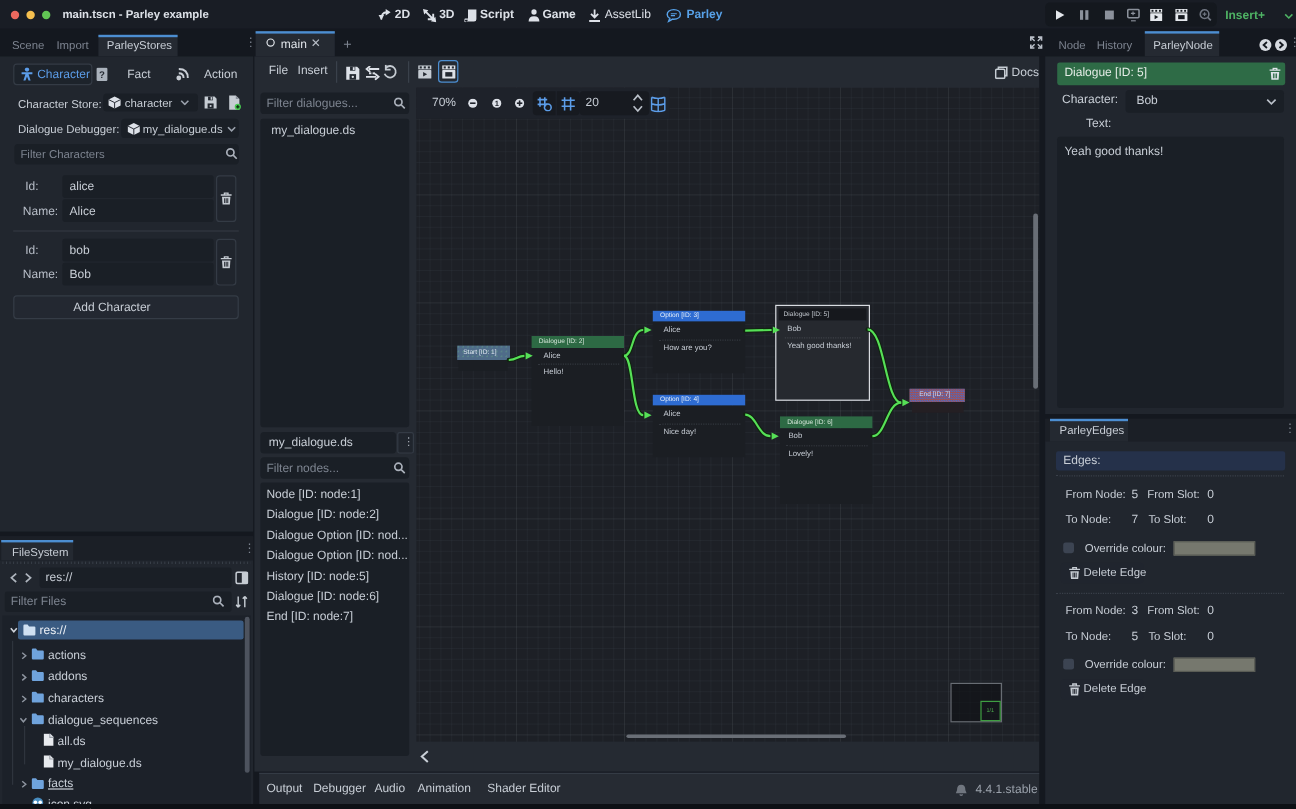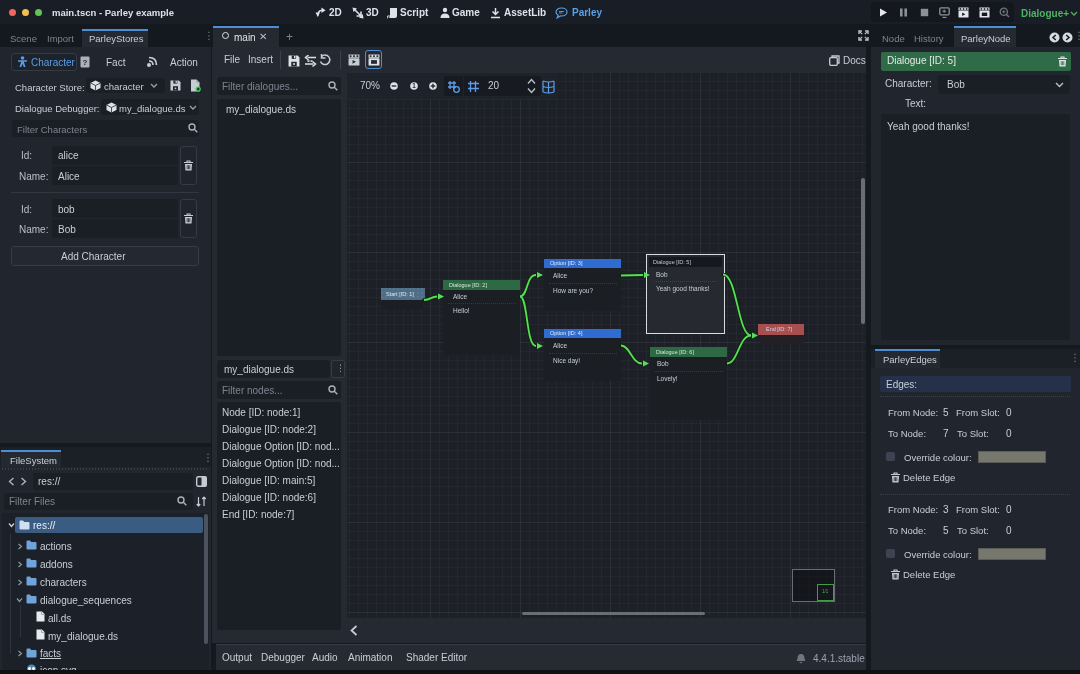--- a/index.html
+++ b/index.html
@@ -39,21 +39,21 @@
     </svg>
 <div class="txt" style="left:400px;top:8px;font-weight:bold;color:#dde1e8;">Script</div>
 <svg class="ic" style="left:439px;top:7px;" width="12" height="12" viewBox="0 0 12 12">
       <circle cx="6" cy="3" r="2.2" fill="#dde1e8"></circle>
       <path d="M1.5 11 Q1.5 6.5 6 6.5 Q10.5 6.5 10.5 11 Z" fill="#dde1e8"></path>
     </svg>
 <div class="txt" style="left:452px;top:8px;font-weight:bold;color:#dde1e8;">Game</div>
 <svg class="ic" style="left:490px;top:7px;" width="11" height="12" viewBox="0 0 11 12">
       <path d="M5.5 1 L5.5 7 M2.5 4.5 L5.5 7.5 L8.5 4.5 M1 10.5 L10 10.5" stroke="#dde1e8" stroke-width="1.5" fill="none"></path>
     </svg>
-<div class="txt" style="left:504px;top:8px;font-weight:bold;color:#dde1e8;">AssetLib</div>
+<div class="txt" style="left:504px;top:8px;font-weight:normal;color:#dde1e8;">AssetLib</div>
 <svg class="ic" style="left:555px;top:7px;" width="13" height="12" viewBox="0 0 13 12">
       <path d="M6.5 1 C3.2 1 1 2.8 1 5 C1 6.4 1.9 7.6 3.2 8.3 L2.2 10.8 L5.5 8.9 C5.8 9 6.1 9 6.5 9 C9.8 9 12 7.2 12 5 C12 2.8 9.8 1 6.5 1 Z" fill="none" stroke="#57a1e8" stroke-width="1.2"></path>
       <path d="M4 4.5 L9 4.5 M4 6 L7.5 6" stroke="#57a1e8" stroke-width="0.9"></path>
     </svg>
 <div class="txt" style="left:572px;top:8px;font-weight:bold;color:#57a1e8;">Parley</div>
 
 <div class="abs" style="left:871px;top:2px;width:143px;height:20px;background:#14181e;border-radius:4px;"></div>
 <svg class="ic" style="left:879px;top:8px;" width="9" height="9" viewBox="0 0 9 9">
       <path d="M1 0.5 L8 4.5 L1 8.5 Z" fill="#e4e7ec"></path>
     </svg>
@@ -83,21 +83,21 @@
       <rect x="4.7" y="1.2" width="1.6" height="1.6" fill="#14181e"></rect>
       <rect x="7.8" y="1.2" width="1.6" height="1.6" fill="#14181e"></rect>
       <rect x="0.5" y="4" width="10" height="6.5" rx="0.5" fill="#e4e7ec"></rect>
       <rect x="2.8" y="5.6" width="5.4" height="3.4" fill="#14181e"></rect>
     </svg>
 <svg class="ic" style="left:999px;top:7px;" width="11" height="11" viewBox="0 0 11 11">
       <circle cx="4.8" cy="4.8" r="3.6" fill="none" stroke="#6f7581" stroke-width="1.3"></circle>
       <path d="M7.5 7.5 L10 10" stroke="#6f7581" stroke-width="1.5"></path>
       <path d="M3.2 4.8 L6.4 4.8 M4.8 3.2 L4.8 6.4" stroke="#6f7581" stroke-width="1"></path>
     </svg>
-<div class="txt" style="left:1021px;top:9px;font-weight:bold;color:#4eb264;">Dialogue+</div>
+<div class="txt" style="left:1021px;top:9px;font-weight:bold;color:#4eb264;">Insert+</div>
 <svg class="ic" style="left:1070px;top:11px;" width="8" height="5" viewBox="0 0 8 5">
       <path d="M1 1 L4 4 L7 1" stroke="#4eb264" stroke-width="1.3" fill="none"></path>
     </svg>
 
 <div class="abs" style="left:0;top:24px;width:1080px;height:23px;background:#14181f;"></div>
 <div class="txt dim" style="left:10px;top:34px;font-size:9.5px;">Scene</div>
 <div class="txt dim" style="left:47px;top:34px;font-size:9.5px;">Import</div>
 <div class="abs" style="left:82px;top:29px;width:66px;height:18px;background:#252a32;border-top:2px solid #4c8ed1;"></div>
 <div class="txt" style="left:89px;top:34px;font-size:9.5px;">ParleyStores</div>
 <div class="txt dim" style="left:204px;top:31px;font-size:10px;letter-spacing:0;">⋮</div>
@@ -380,21 +380,21 @@
 <svg class="ic" style="left:328px;top:385px;" width="10" height="10" viewBox="0 0 10 10">
       <circle cx="4" cy="4" r="3" fill="none" stroke="#aab0ba" stroke-width="1.4"></circle>
       <path d="M6.3 6.3 L9.3 9.3" stroke="#aab0ba" stroke-width="1.4"></path>
     </svg>
 
 <div class="well" style="left:217px;top:402px;width:124px;height:228px;border-radius:2px;"></div>
 <div class="txt" style="left:222px;top:408px;">Node [ID: node:1]</div>
 <div class="txt" style="left:222px;top:425px;">Dialogue [ID: node:2]</div>
 <div class="txt" style="left:222px;top:442px;">Dialogue Option [ID: nod...</div>
 <div class="txt" style="left:222px;top:459px;">Dialogue Option [ID: nod...</div>
-<div class="txt" style="left:222px;top:476px;">Dialogue [ID: main:5]</div>
+<div class="txt" style="left:222px;top:476px;">History [ID: node:5]</div>
 <div class="txt" style="left:222px;top:493px;">Dialogue [ID: node:6]</div>
 <div class="txt" style="left:222px;top:510px;">End [ID: node:7]</div>
 
 <div class="abs" style="left:347px;top:73px;width:519px;height:545px;background:#1d2026;
 background-image:
  linear-gradient(rgba(255,255,255,0.035) 1px, transparent 1px),
  linear-gradient(90deg, rgba(255,255,255,0.035) 1px, transparent 1px),
  linear-gradient(rgba(150,168,185,0.05) 1px, transparent 1px),
  linear-gradient(90deg, rgba(150,168,185,0.05) 1px, transparent 1px);
 background-size: 90px 90px, 90px 90px, 9px 9px, 9px 9px;

